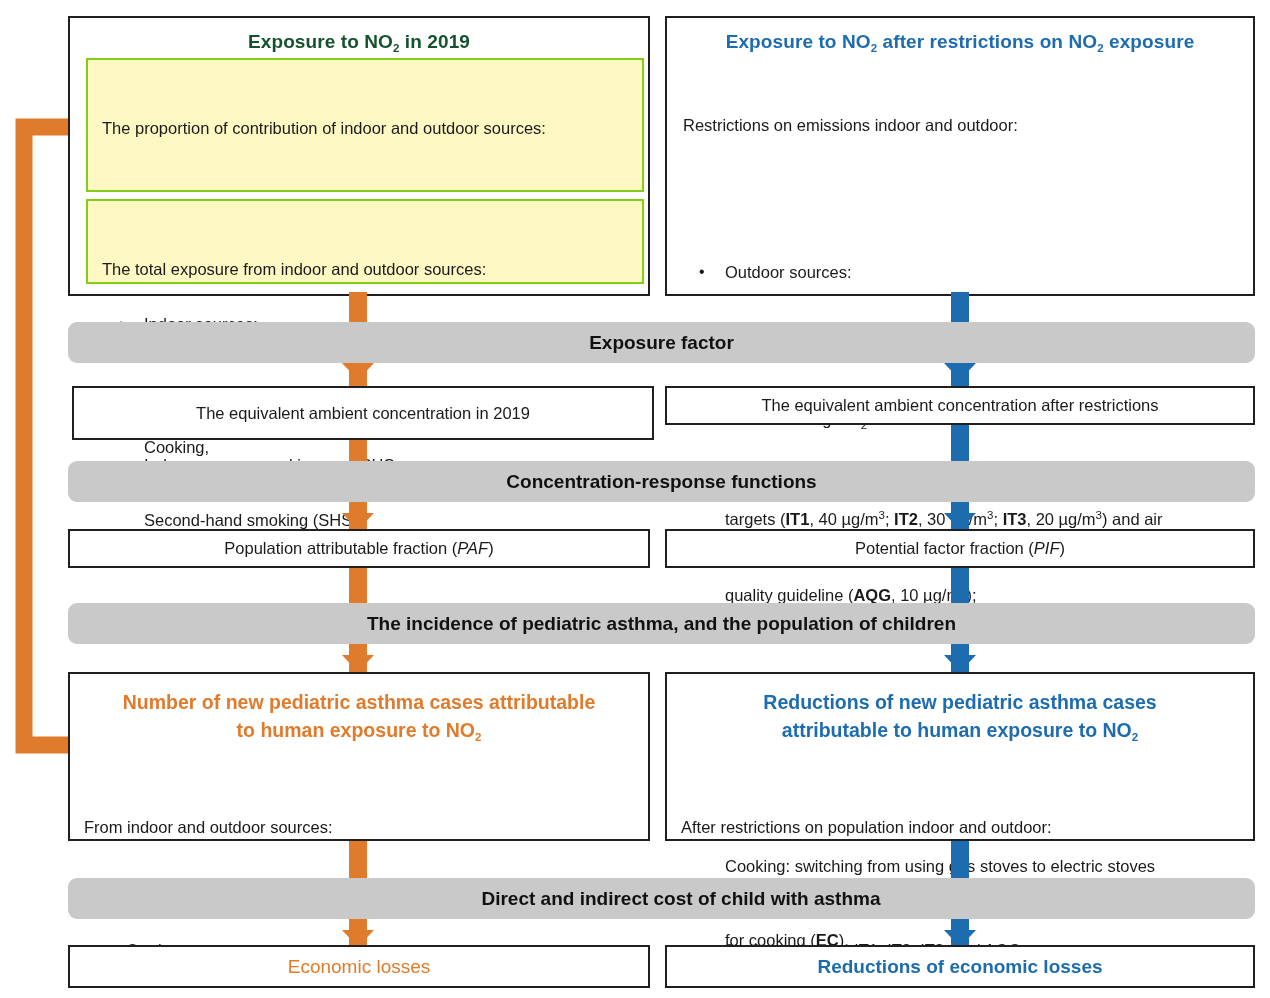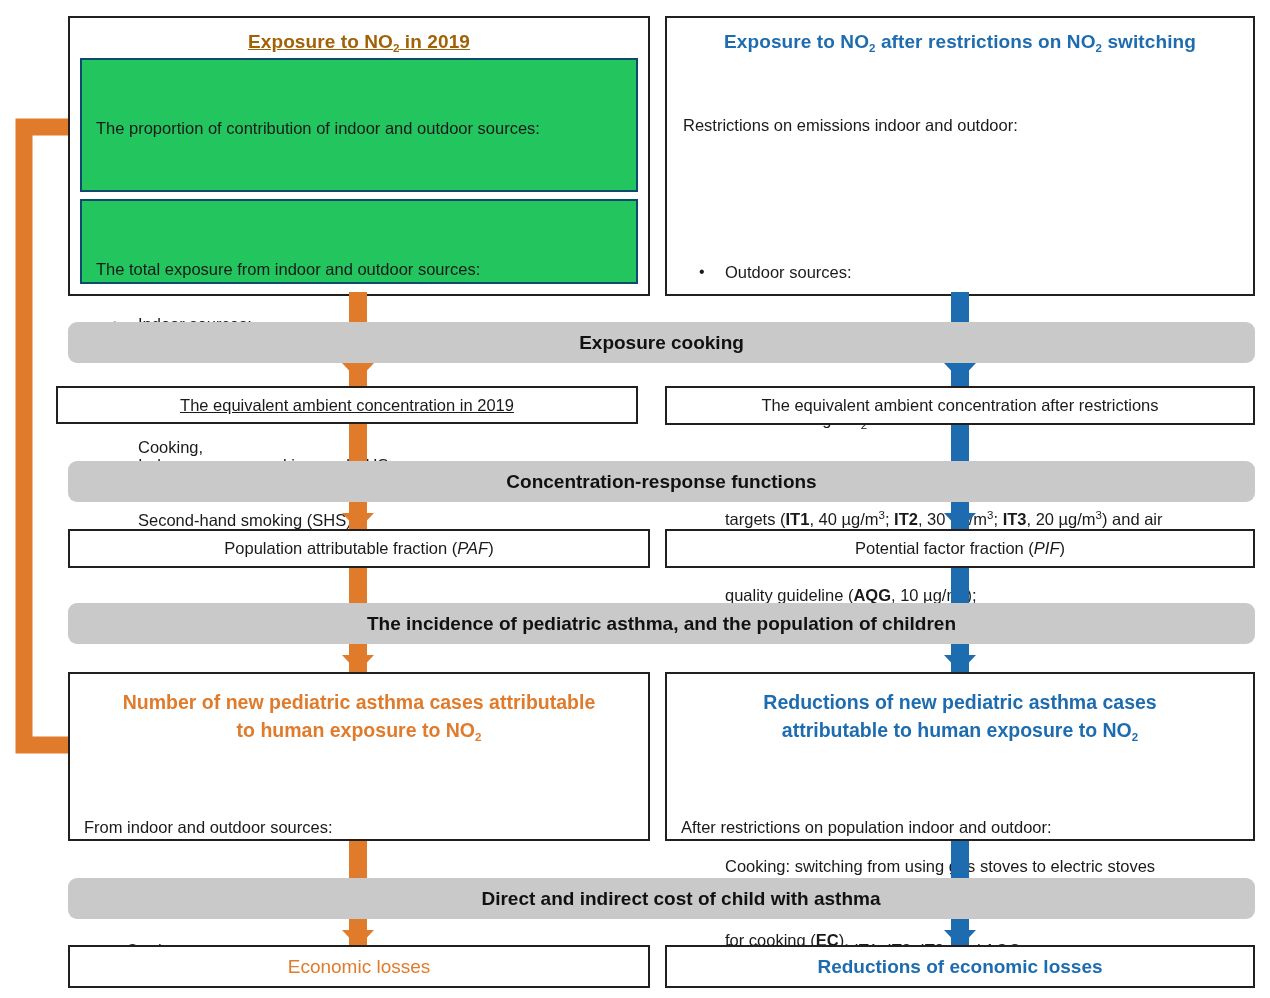--- a/index.html
+++ b/index.html
@@ -10,29 +10,29 @@
   }
   #stage{position:absolute;left:0;top:0;width:1270px;height:998px;}
 
   
   .box{
     position:absolute;box-sizing:border-box;
     background:#ffffff;border:2.5px solid #231f20;
   }
   .inner-box{
     position:absolute;box-sizing:border-box;
-    background:#22c55e;border:2px solid #0c4a6e;
+    background:#fef9c3;border:2px solid #84cc16;margin-left:6px;
   }
 
   
   .title{
     position:absolute;text-align:center;width:100%;
     font-weight:bold;font-size:19px;letter-spacing:.1px;
   }
-  .title.orange{color:#a16207;text-decoration:underline;}
+  .title.orange{color:#14532d;}
   .title.blue{color:#1E6CB0;}
 
   .hdr-center{
     font-weight:bold;font-size:19.5px;line-height:28px;text-align:center;
   }
   .hdr-center.orange{color:#E07B2C;}
   .hdr-center.blue{color:#1E6CB0;}
 
   
   .body-txt{
@@ -114,21 +114,21 @@
       <div>The total exposure from indoor and outdoor sources:</div>
       <ul class="lst">
         <li><span class="bullet">•</span><span>Outdoor sources;</span></li>
         <li><span class="bullet">•</span><span>Indoor sources: cooking, and SHS.</span></li>
       </ul>
     </div>
   </div>
 
   <div class="box" style="left:665px;top:16px;width:590px;height:280px;">
     <div class="title blue" style="top:13px;">
-      <span>Exposure to NO</span><sub>2</sub><span> after restrictions on NO</span><sub>2</sub><span> switching</span>
+      <span>Exposure to NO</span><sub>2</sub><span> after restrictions on NO</span><sub>2</sub><span> exposure</span>
     </div>
 
     <div class="body-txt" style="left:16px;top:46px;right:10px;">
       <div>Restrictions on emissions indoor and outdoor:</div>
 
       <ul class="lst">
         <li><span class="bullet">•</span><span>Outdoor sources:</span></li>
       </ul>
       <div class="sub-line">
         <span>Reducing NO</span><sub>2</sub><span> emitted outdoor to meet the WHO interim</span>
@@ -152,36 +152,36 @@
   <div class="head o" style="left:342px;top:513px;"></div>
   <div class="head o" style="left:342px;top:655px;"></div>
   <div class="head o" style="left:342px;top:930px;"></div>
 
   <div class="head b" style="left:944px;top:363px;"></div>
   <div class="head b" style="left:944px;top:513px;"></div>
   <div class="head b" style="left:944px;top:655px;"></div>
   <div class="head b" style="left:944px;top:930px;"></div>
 
   <div class="band" style="left:68px;top:322px;width:1187px;height:41px;">
-    <span>Exposure cooking</span>
+    <span>Exposure factor</span>
   </div>
 
   <div class="band" style="left:68px;top:461px;width:1187px;height:41px;">
     <span>Concentration-response functions</span>
   </div>
 
   <div class="band" style="left:68px;top:603px;width:1187px;height:41px;">
     <span>The incidence of pediatric asthma, and the population of children</span>
   </div>
 
   <div class="band" style="left:68px;top:878px;width:1187px;height:41px;padding-left:39px;">
     <span>Direct and indirect cost of child with asthma</span>
   </div>
 
-  <div class="labelbox" style="left:56px;top:386px;width:582px;height:38px;text-decoration:underline;">
+  <div class="labelbox" style="left:72px;top:386px;width:582px;height:54px;">
     <span>The equivalent ambient concentration in 2019</span>
   </div>
   <div class="labelbox" style="left:665px;top:386px;width:590px;height:39px;">
     <span>The equivalent ambient concentration after restrictions</span>
   </div>
 
   <div class="labelbox" style="left:68px;top:529px;width:582px;height:39px;">
     <span><span>Population attributable fraction (</span><span class="it">PAF</span><span>)</span></span>
   </div>
   <div class="labelbox" style="left:665px;top:529px;width:590px;height:39px;">

